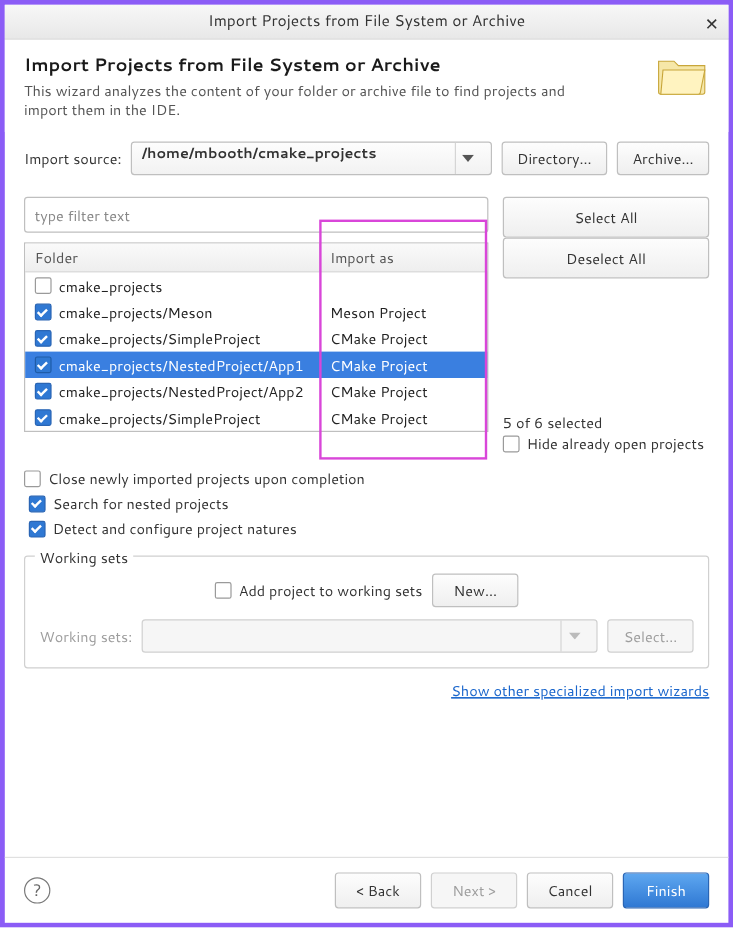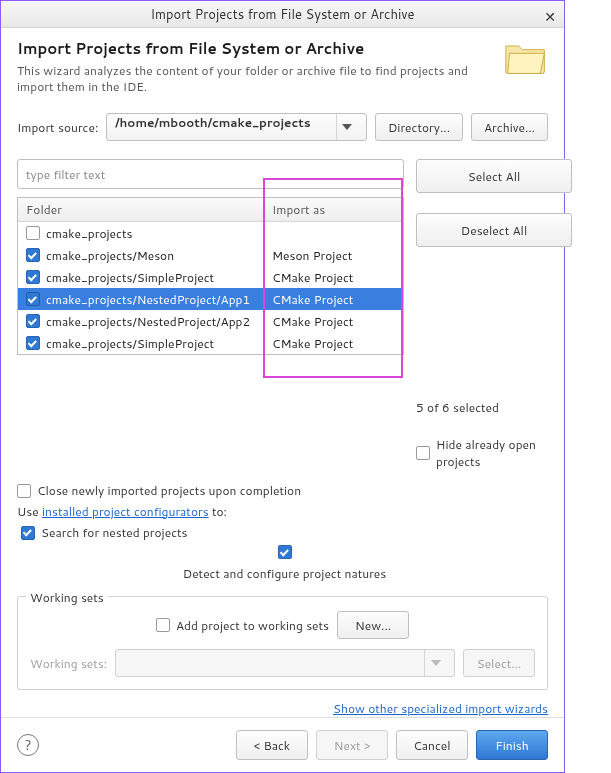--- a/index.html
+++ b/index.html
@@ -1,17 +1,17 @@
 <!DOCTYPE html>
 <html><head>
 <meta charset="utf-8">
 <style>
 * { box-sizing: border-box; margin: 0; padding: 0; font-family: -apple-system, "Segoe UI", Cantarell, Ubuntu, sans-serif; }
 html, body { width: 611px; height: 773px; background: #fff; }
-.window { width: 565px; height: 773px; border: 1px solid #8b5cf6; background: #fff; display: flex; flex-direction: column; }
+.window { width: 611px; height: 773px; border: 4px solid #8b5cf6; background: #fff; display: flex; flex-direction: column; }
 
 
 .titlebar { height: 29px; background: linear-gradient(#f7f7f7,#e8e8e8); border-bottom: 1px solid #d5d5d5; display: flex; align-items: center; justify-content: center; position: relative; font-size: 13px; color: #333; }
 .titlebar .close { position: absolute; right: 8px; top: 6px; font-size: 14px; color: #333; cursor: pointer; }
 
 
 .header { background: #fff; padding: 10px 16px 10px 16px; display: flex; align-items: flex-start; }
 .header-text { flex: 1; }
 .header-title { font-size: 15px; font-weight: 600; color: #1a1a1a; margin-bottom: 4px; }
 .header-desc { font-size: 12px; color: #555; line-height: 1.35; max-width: 470px; }
@@ -44,21 +44,21 @@
 .tr { display: flex; height: 22px; align-items: center; font-size: 12px; color: #222; }
 .tr.selected { background: #3a7fe0; color: #fff; }
 .td-folder { width: 246px; display: flex; align-items: center; padding-left: 8px; gap: 6px; overflow: hidden; white-space: nowrap; }
 .td-import { flex: 1; padding-left: 8px; white-space: nowrap; }
 .cb { width: 14px; height: 14px; border: 1px solid #9a9a9a; border-radius: 2px; background: #fff; display: inline-flex; align-items: center; justify-content: center; flex: none; }
 .cb.checked { background: #2f78d3; border-color: #2a65b4; }
 .cb.checked::after { content: ""; width: 6px; height: 3px; border-left: 2px solid #fff; border-bottom: 2px solid #fff; transform: rotate(-45deg) translate(0px,-1px); }
 .tr.selected .cb.checked { background: #2f78d3; border-color: #1f5ca8; }
 .highlight-box { position: absolute; border: 2px solid #d946d9; pointer-events: none; }
 
-.sidecol { flex: 1; display: flex; flex-direction: column; gap: 20px; }
+.sidecol { flex: 1; display: flex; flex-direction: column; gap: 0; }
 .status { font-size: 12px; color: #333; margin-top: 2px; }
 .checkline { display: flex; align-items: center; gap: 6px; font-size: 12px; color: #333; }
 
 
 .opts { margin-top: 6px; }
 .opts .checkline { margin-top: 4px; }
 a.link { color: #1a66cc; text-decoration: underline; font-size: 12px; }
 
 
 .fieldset { border: 1px solid #d0d0d0; border-radius: 3px; margin-top: 14px; padding: 14px 12px 12px 12px; position: relative; }
@@ -181,28 +181,25 @@
           <span>Hide already open projects</span>
         </div>
       </div>
     </div>
 
     <div class="opts">
       <div class="checkline" style="margin-top:6px;">
         <span class="cb"></span>
         <span>Close newly imported projects upon completion</span>
       </div>
-      <div style="font-size:12px;color:#333;margin-top:4px;">
-        <span>Use </span><a href="#" class="link">installed project configurators</a><span> to:</span>
-      </div>
       <div class="checkline" style="margin-left:4px;">
         <span class="cb checked"></span>
         <span>Search for nested projects</span>
       </div>
-      <div class="checkline" style="margin-left:4px;flex-direction:column;">
+      <div class="checkline" style="margin-left:4px;">
         <span class="cb checked"></span>
         <span>Detect and configure project natures</span>
       </div>
     </div>
 
     <div class="fieldset">
       <div class="fieldset-legend">Working sets</div>
       <div class="row" style="justify-content:center;">
         <div class="checkline">
           <span class="cb"></span>

